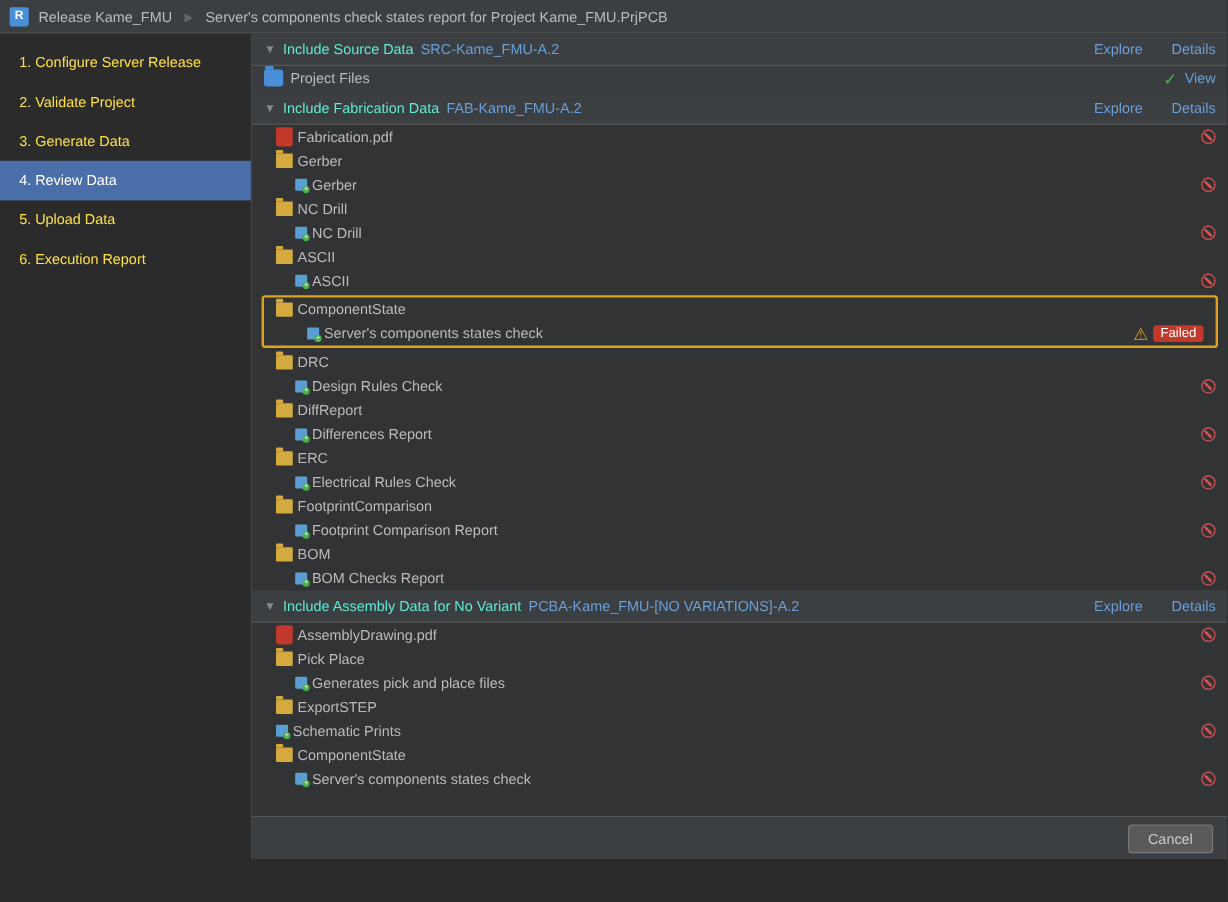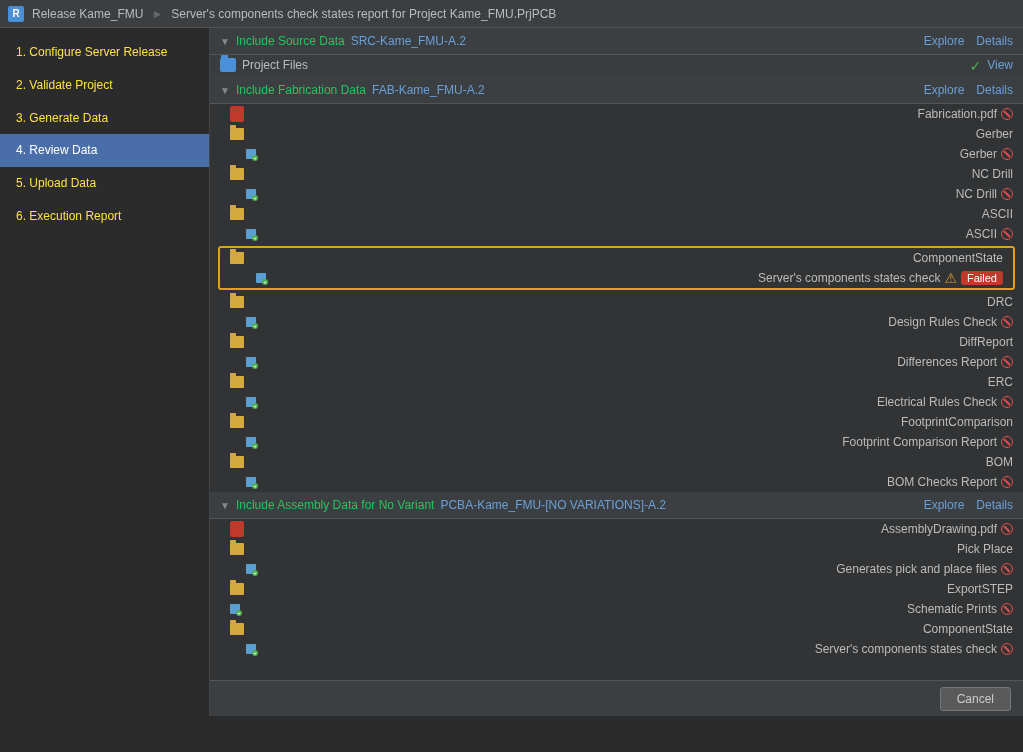--- a/index.html
+++ b/index.html
@@ -73,50 +73,49 @@
     .section-header {
       background: #3c3f41;
       border-bottom: 1px solid #555;
       padding: 6px 10px;
       display: flex;
       align-items: center;
       gap: 6px;
       font-size: 12px;
     }
     .section-header .section-title {
-      color: #22c55e;
+      color: #5eead4;
       font-weight: normal;
     }
     .section-header .section-id {
       color: #6a9fd8;
     }
     .section-actions {
       margin-left: auto;
       display: flex;
-      gap: 12px;
+      gap: 24px;
     }
     .section-action-btn {
       color: #6a9fd8;
       cursor: pointer;
       font-size: 12px;
     }
 
     .chevron {
       color: #888;
       font-size: 10px;
     }
 
     
     .tree-item {
       display: flex;
       align-items: center;
       padding: 2px 10px;
       gap: 4px;
       min-height: 20px;
-      text-align: right;
     }
 
     .indent-1 { padding-left: 20px; }
     .indent-2 { padding-left: 36px; }
 
     .folder-icon {
       width: 14px; height: 12px;
       background: #d4aa40;
       border-radius: 1px;
       display: inline-flex;

